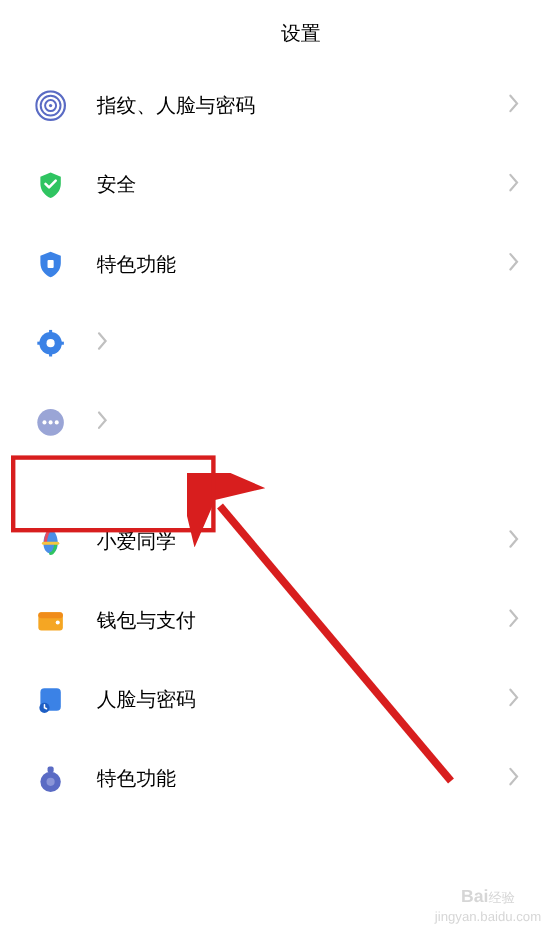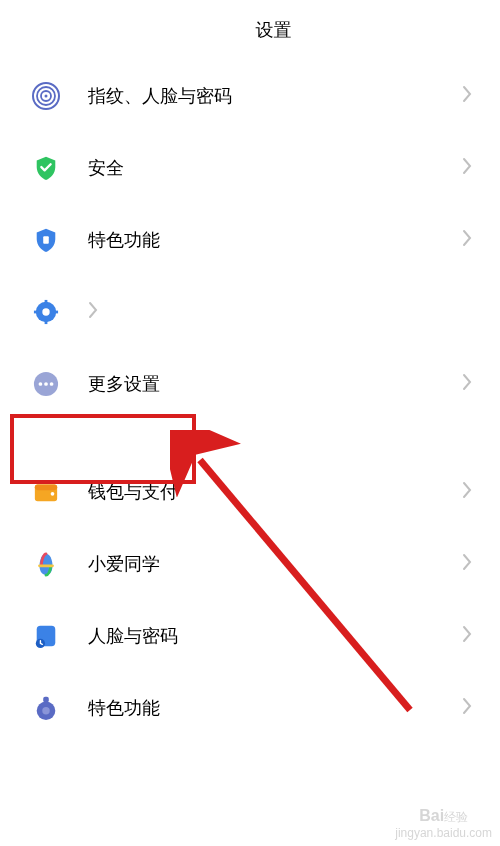--- a/index.html
+++ b/index.html
@@ -158,56 +158,55 @@
 
   <div class="list-item">
     <span class="icon">
       <svg viewBox="0 0 28 28" width="26" height="26">
           <circle cx="14" cy="14" r="13" fill="#9aa5d6"></circle>
           <circle cx="8" cy="14" r="2" fill="#fff"></circle>
           <circle cx="14" cy="14" r="2" fill="#fff"></circle>
           <circle cx="20" cy="14" r="2" fill="#fff"></circle>
         </svg>
     </span>
-    <span class="item-label">更多设置</span>
     <span><svg class="chevron" viewBox="0 0 10 18">
           <path d="M2 2l6 7-6 7" fill="none" stroke="#c0c0c0" stroke-width="2" stroke-linecap="round"></path>
         </svg></span>
   </div>
 
 </div>
 
 <div class="section-gap"></div>
 
 <div class="list">
-
-  <div class="list-item">
-    <span class="icon">
-      <svg viewBox="0 0 28 28" width="26" height="26">
-          <rect x="2" y="6" width="24" height="18" rx="3" fill="#f5a623"></rect>
-          <rect x="2" y="6" width="24" height="6" rx="3" fill="#f08c1a"></rect>
-          <circle cx="21" cy="16" r="2" fill="#fff"></circle>
-        </svg>
-    </span>
-    <span class="item-label">钱包与支付</span>
-    <span><svg class="chevron" viewBox="0 0 10 18">
-          <path d="M2 2l6 7-6 7" fill="none" stroke="#c0c0c0" stroke-width="2" stroke-linecap="round"></path>
-        </svg></span>
-  </div>
 
   <div class="list-item">
     <span class="icon">
       <svg viewBox="0 0 28 28" width="26" height="26">
           <path d="M14 3 C10 3 7 9 7 16 C7 22 10 26 14 26 C18 26 21 22 21 16 C21 9 18 3 14 3 Z" fill="#4a8fe7"></path>
           <path d="M14 3 C12 3 9 9 9 16" fill="none" stroke="#e84a5f" stroke-width="3" stroke-linecap="round"></path>
           <path d="M14 26 C16 26 19 22 19 16" fill="none" stroke="#2fc461" stroke-width="3" stroke-linecap="round"></path>
           <path d="M7 16 L21 16" stroke="#f5c542" stroke-width="3" stroke-linecap="round"></path>
         </svg>
     </span>
     <span class="item-label">小爱同学</span>
+    <span><svg class="chevron" viewBox="0 0 10 18">
+          <path d="M2 2l6 7-6 7" fill="none" stroke="#c0c0c0" stroke-width="2" stroke-linecap="round"></path>
+        </svg></span>
+  </div>
+
+  <div class="list-item">
+    <span class="icon">
+      <svg viewBox="0 0 28 28" width="26" height="26">
+          <rect x="2" y="6" width="24" height="18" rx="3" fill="#f5a623"></rect>
+          <rect x="2" y="6" width="24" height="6" rx="3" fill="#f08c1a"></rect>
+          <circle cx="21" cy="16" r="2" fill="#fff"></circle>
+        </svg>
+    </span>
+    <span class="item-label">钱包与支付</span>
     <span><svg class="chevron" viewBox="0 0 10 18">
           <path d="M2 2l6 7-6 7" fill="none" stroke="#c0c0c0" stroke-width="2" stroke-linecap="round"></path>
         </svg></span>
   </div>
 
   <div class="list-item">
     <span class="icon">
       <svg viewBox="0 0 28 28" width="26" height="26">
           <rect x="4" y="3" width="20" height="22" rx="4" fill="#3b82e6"></rect>
           <circle cx="8" cy="22" r="5" fill="#1e5fc4"></circle>

